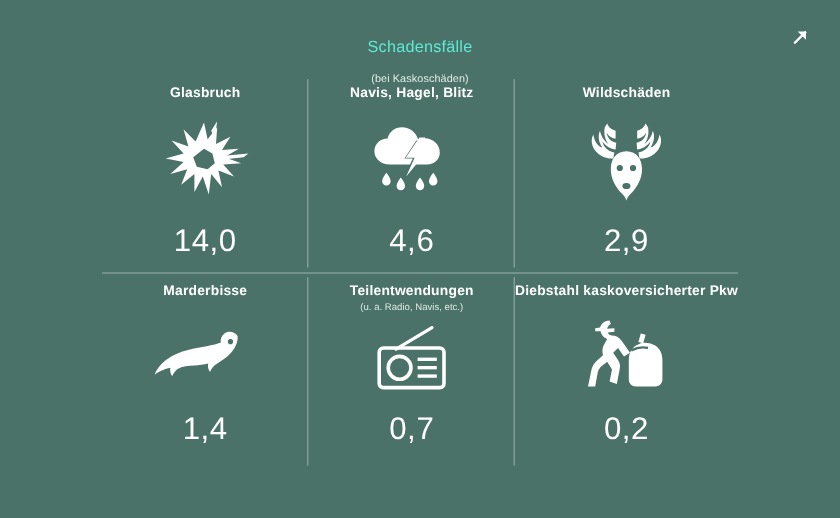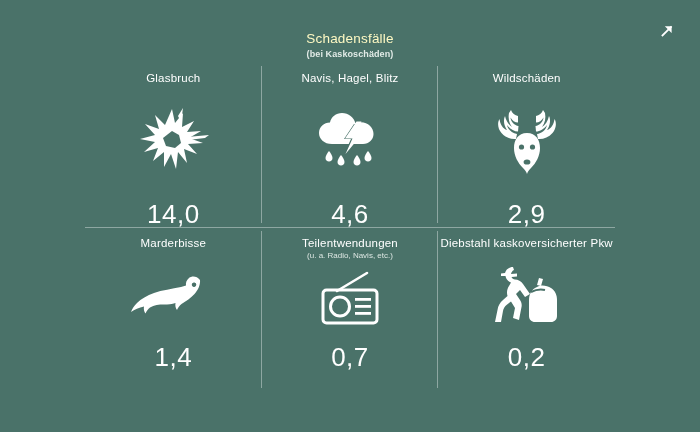--- a/index.html
+++ b/index.html
@@ -28,28 +28,28 @@
   
   .title-block {
     position:absolute;
     top:30px; left:0; right:0;
     text-align:center;
   }
   .title {
     font-size:13.5px;
     font-weight:400;
     letter-spacing:.2px;
-    color:#fef9c3;
+    color:#5eead4;
     line-height:1.3;
   }
   .subtitle {
     font-size:9px;
-    font-weight:700;
+    font-weight:400;
     color:#e2ebe7;
-    margin-top:1px;
+    margin-top:12px;
     letter-spacing:.1px;
   }
 
   
   .grid {
     position:absolute;
     top:62px; left:85px;
     width:530px; height:330px;
     display:grid;
     grid-template-columns:1fr 1fr 1fr;
@@ -74,21 +74,21 @@
   .hdiv {
     position:absolute;
     left:85px; right:85px;
     top:227px;
     height:1px;
     background:rgba(255,255,255,.38);
   }
 
   .cell-title {
     font-size:11.5px;
-    font-weight:400;
+    font-weight:700;
     color:#ffffff;
     text-align:center;
     letter-spacing:.2px;
     white-space:nowrap;
   }
   .cell-subtitle {
     font-size:8px;
     color:#dde7e3;
     text-align:left;
     margin-top:2px;
@@ -100,21 +100,21 @@
     align-items:center;
     justify-content:center;
     width:100%;
   }
   .cell-value {
     font-size:26px;
     font-weight:400;
     color:#ffffff;
     letter-spacing:.5px;
     line-height:1;
-    margin-bottom:0;
+    margin-bottom:14px;
   }
   
   .row2 .cell-value { margin-bottom:22px; }
   .row2 .icon-wrap { padding-bottom:4px; }
 
   svg { display:block; }
 </style>
 </head>
 <body>
 

